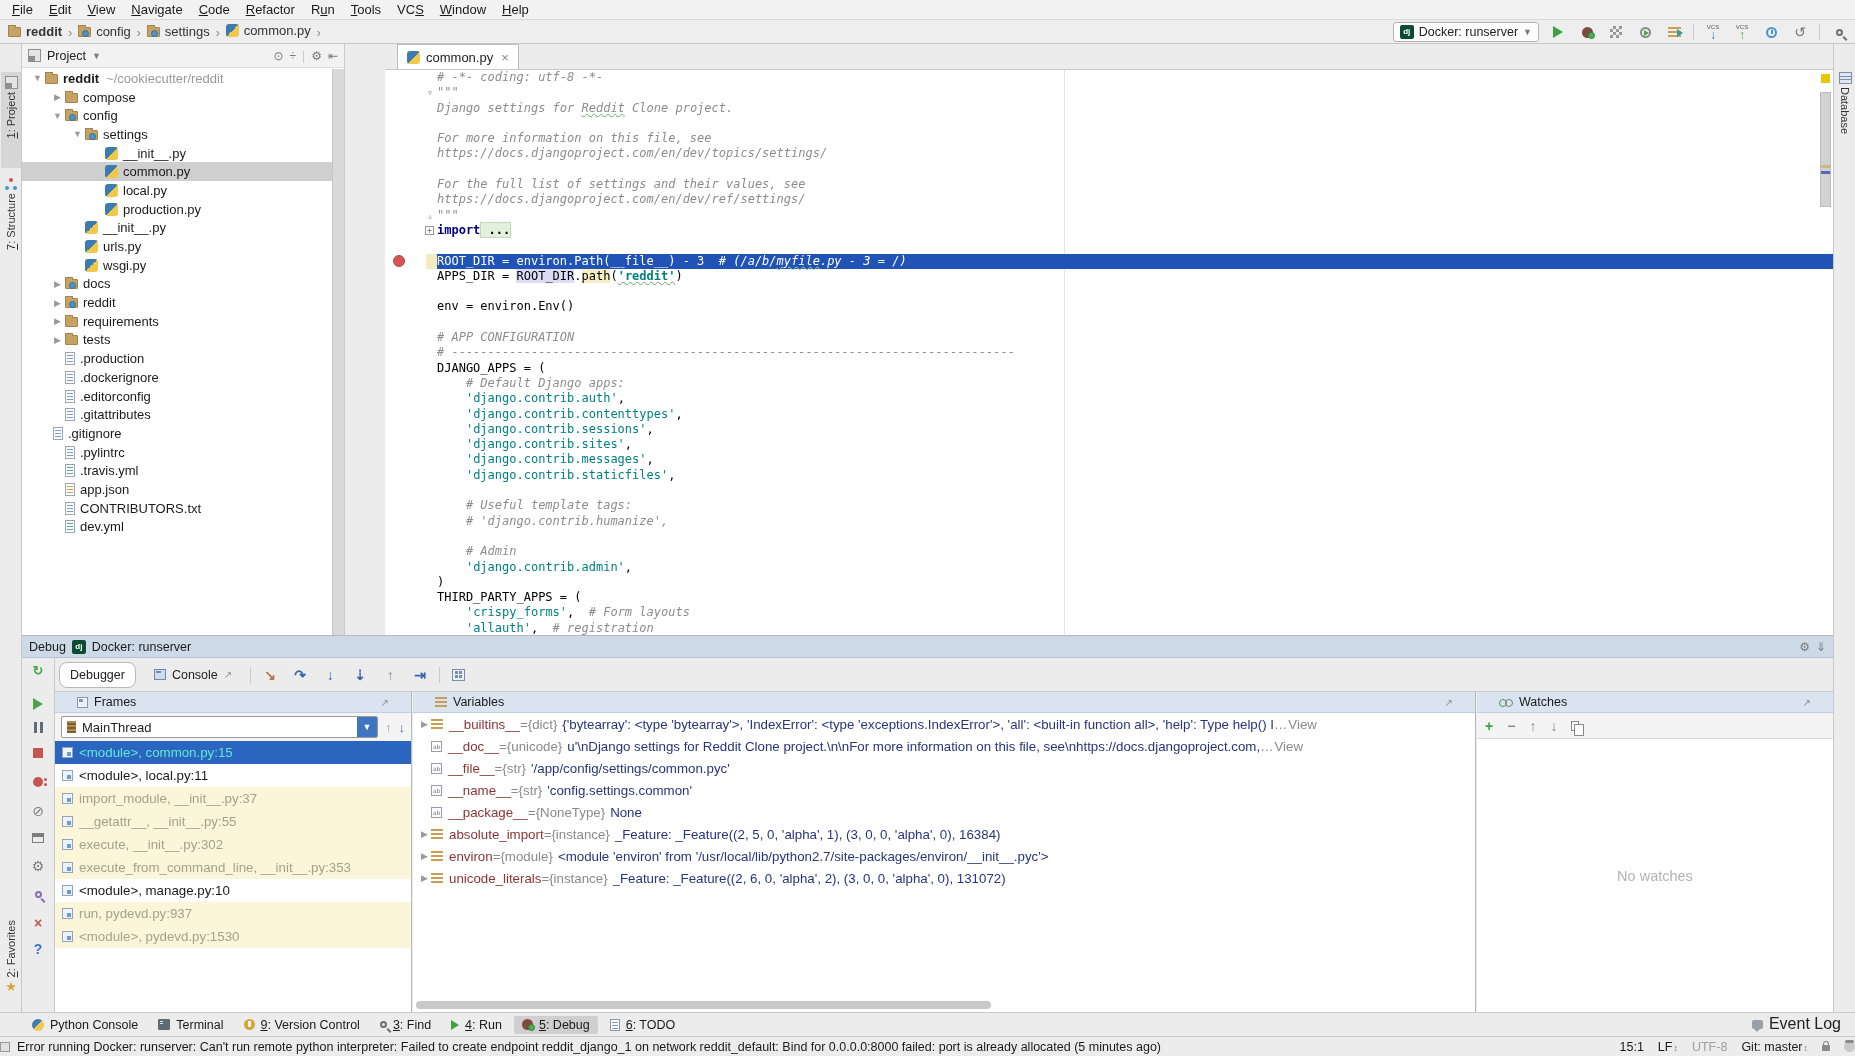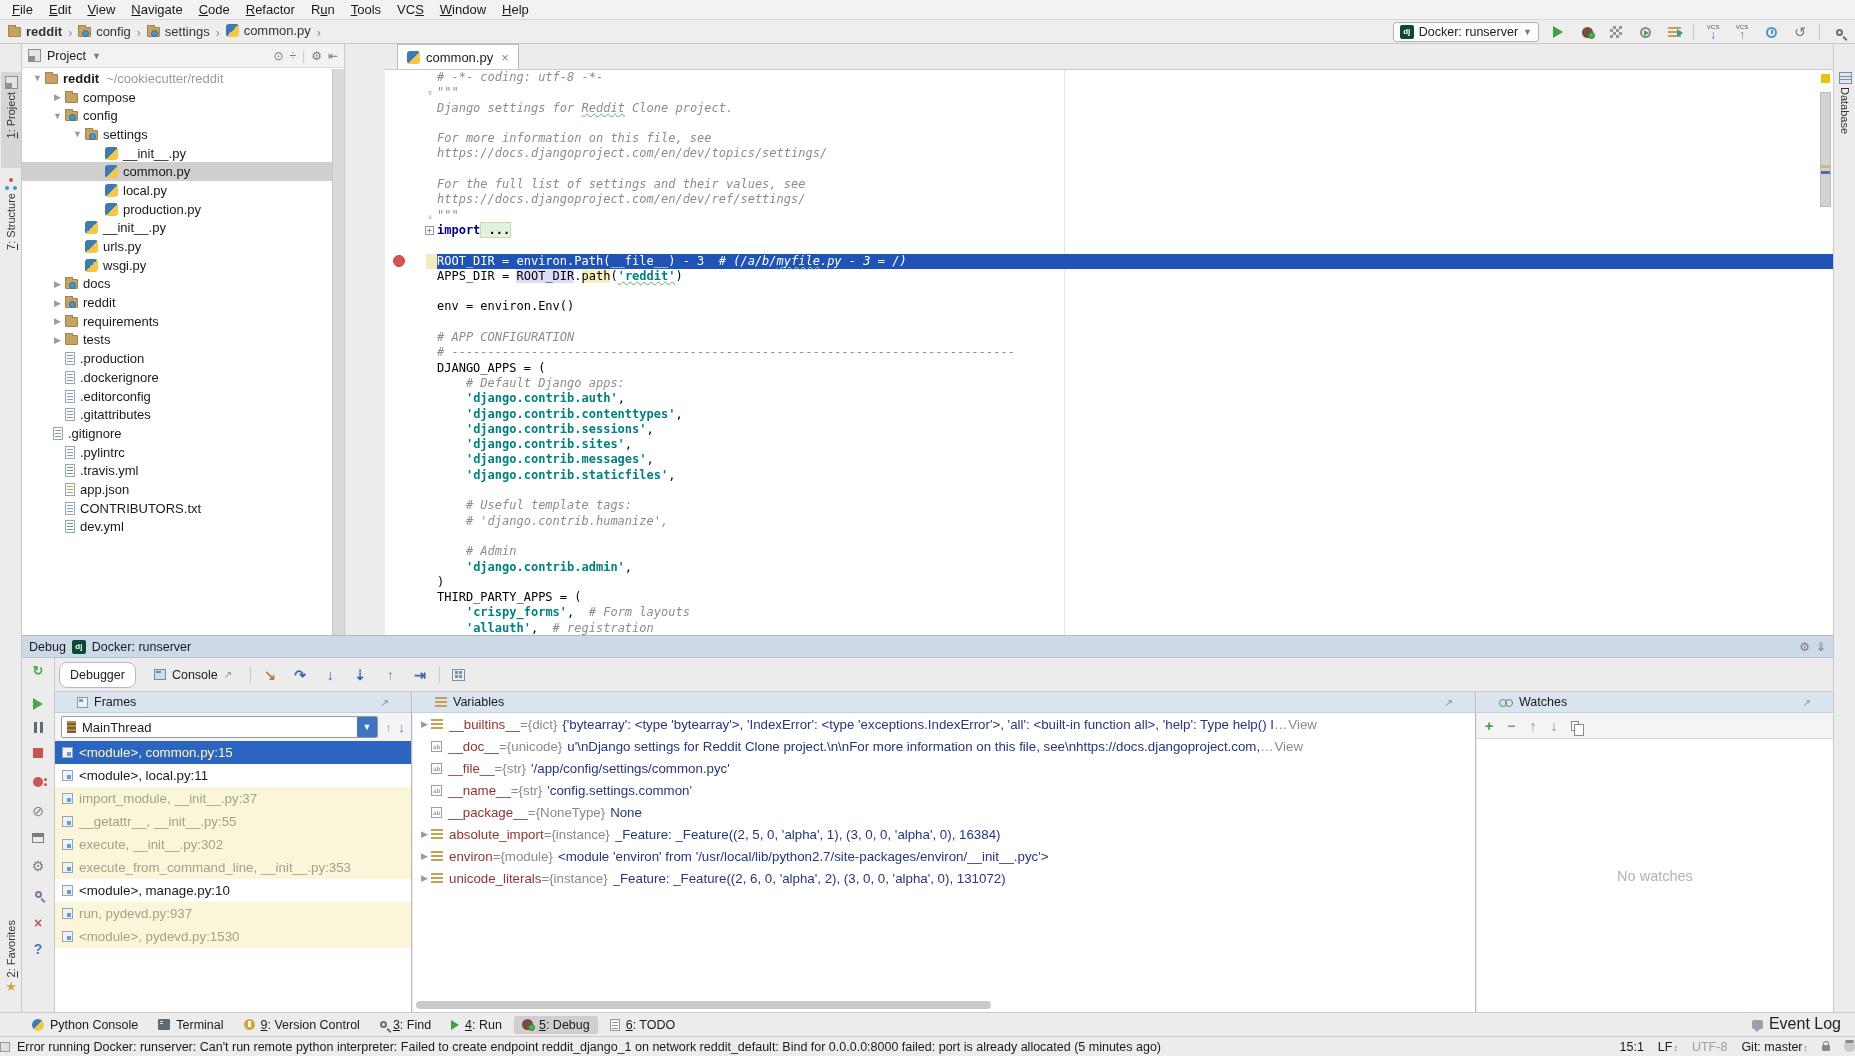--- a/index.html
+++ b/index.html
@@ -76,21 +76,21 @@
 .cl .gut{width:52px;flex:none;position:relative}
 .cl .src{flex:1;white-space:pre;line-height:15.3px}
 .cl.hl{z-index:4}
 .cl.hl .src{background:#2152b5;color:#fff}
 .cl.hl .gut{background:linear-gradient(to right,#fff 41px,#f3ecbe 41px)}
 .bp-dot{position:absolute;left:8px;top:1px;width:12px;height:12px;border-radius:50%;background:#d65454;border:1px solid #b84848}
 .fold-g{position:absolute;right:4px;top:0;color:#9a9a9a;font-size:10px;line-height:15px}
 .fold-plus{position:absolute;right:3px;top:3px;width:9px;height:9px;border:1px solid #9a9a9a;background:#fff;color:#6a6a6a;font:8px/7px "DejaVu Sans Mono",monospace;text-align:center}
 .tk-c{color:#8c8c8c;font-style:italic}
 .tk-cw{color:#8c8c8c;font-style:italic;text-decoration:underline wavy #63a963 1px}
-.tk-s{color:#008080;font-weight:bold}
+.tk-s{color:#008080;font-weight:normal}
 .tk-sw{color:#008080;font-weight:bold;text-decoration:underline wavy #63a963 1px}
 .tk-k{color:#000080;font-weight:bold}
 .tk-p{color:#000}
 .tk-w{color:#fff}
 .tk-wi{color:#fff;font-style:italic}
 .tk-wiw{color:#fff;font-style:italic;text-decoration:underline wavy #9fd49f 1px}
 .tk-lav{color:#000;background:#dcdcf7}
 .tk-yel{color:#000;background:#f7eec3}
 .tk-fold{color:#000;background:#e3f0dc;border:1px solid #c2d8b8;font-weight:bold}
 
@@ -142,21 +142,21 @@
 .ic-watch{width:14px;height:9px;position:relative}
 .ic-watch::before{content:"";position:absolute;left:0;top:1px;width:6px;height:6px;border-radius:50%;border:1.5px solid #4f9e4f}
 .ic-watch::after{content:"";position:absolute;right:0;top:1px;width:6px;height:6px;border-radius:50%;border:1.5px solid #7d7d7d}
 #thread-row{height:28px;display:flex;align-items:center;gap:7px;padding:0 6px;background:#f4f4f4}
 #thread-combo{flex:1;height:22px;background:#fff;border:1px solid #9a9a9a;border-radius:2px;display:flex;align-items:center;gap:6px;padding-left:5px;font-size:13px;overflow:hidden}
 #thread-combo .dd{margin-left:auto;width:20px;height:22px;background:#3f74c0;color:#fff;display:flex;align-items:center;justify-content:center;font-size:9px}
 .ic-thread{width:9px;height:12px;background:repeating-linear-gradient(#b08c4f 0 2px,#7d5f2f 2px 4px)}
 .arrow-btn{font-size:13px;font-weight:bold}
 #frames-list{position:absolute;left:0;top:49px;right:0;bottom:0;background:#fff;overflow:hidden}
 .frame-row{height:23px;display:flex;align-items:center;gap:6px;padding-left:7px;font-size:13.3px;color:#1a1a1a;white-space:nowrap}
-.frame-row.sel{background:#2b65c0;color:#fef9c3}
+.frame-row.sel{background:#2b65c0;color:#5eead4}
 .frame-row.lib{background:#fbf6d9;color:#a5a18c}
 .ic-frame{width:11px;height:11px;border:1px solid #93a5bb;background:#eef3fa;position:relative}
 .ic-frame::after{content:"";position:absolute;right:1px;bottom:1px;width:4px;height:4px;background:#6c9ad4}
 #vars-list{position:absolute;left:0;top:21px;right:0;bottom:14px;overflow:hidden;background:#fff}
 .var-row{height:22px;display:flex;align-items:center;padding-left:5px;font-size:13.3px;white-space:nowrap;overflow:hidden}
 .var-arrow{width:13px;flex:none;color:#9a9a9a;font-size:9px;text-align:center}
 .var-icon{flex:none;margin-right:6px}
 .ic-field{width:11px;height:11px;border:1px solid #9a9ab8;background:#fff;position:relative}
 .ic-field::after{content:"ab";position:absolute;inset:0;font:6px/10px "DejaVu Sans Mono",monospace;color:#777;text-align:center}
 .vn{color:#8b3434}

